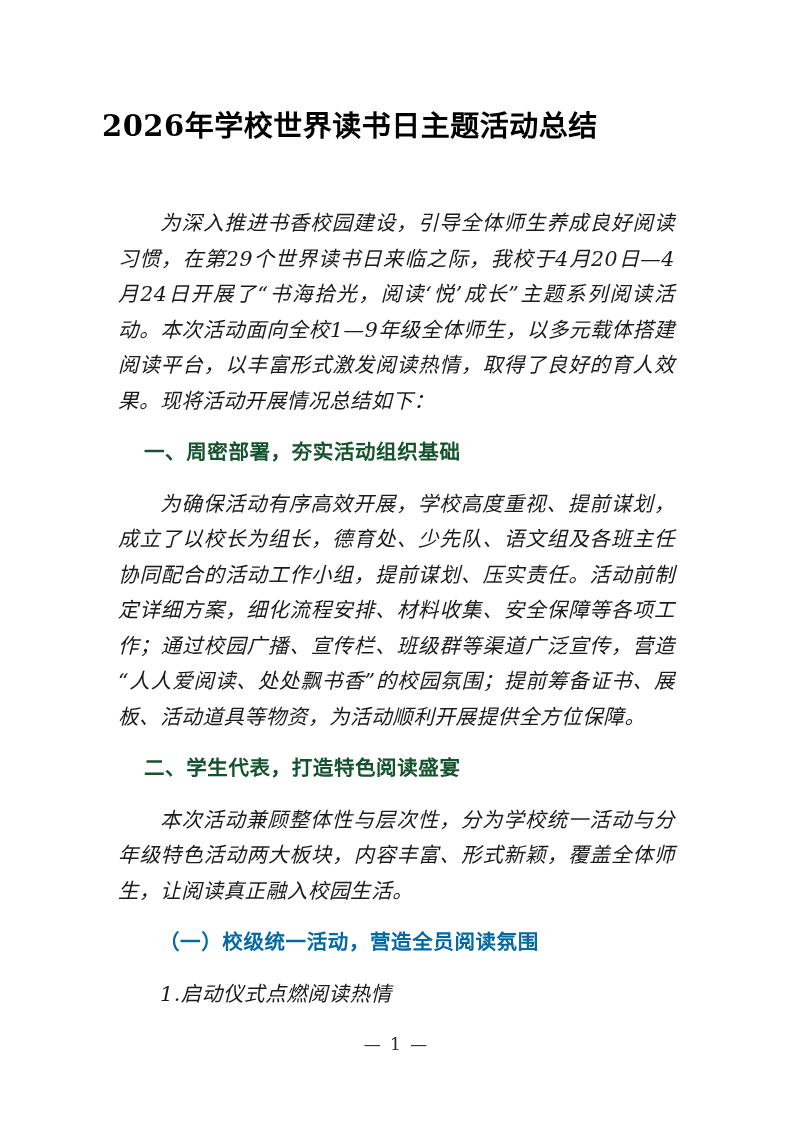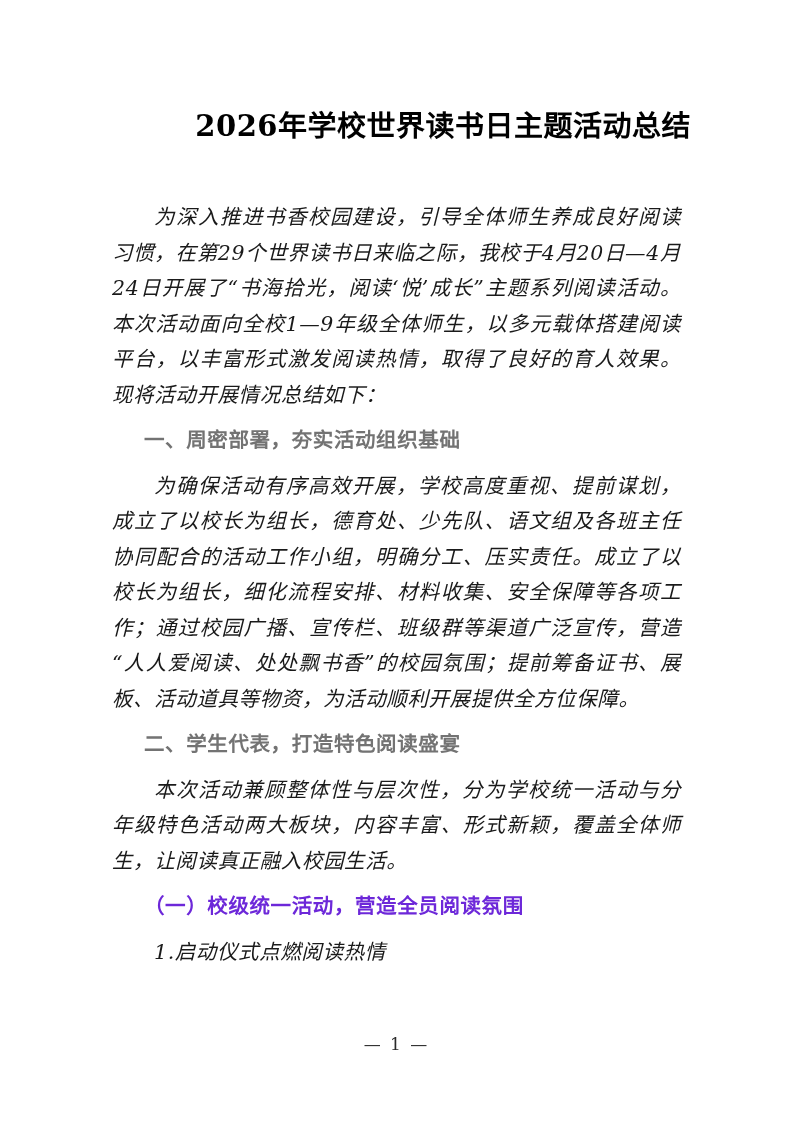--- a/index.html
+++ b/index.html
@@ -25,70 +25,70 @@
     top: 0;
     width: 589px;
   }
 
   
   .doc-title {
     font-family: "DejaVu Serif", "Liberation Serif", serif;
     font-weight: bold;
     font-size: 29px;
     line-height: 40px;
-    text-align: right;
+    text-align: left;
     color: #000000;
     margin: 0;
     padding-top: 106px;
     letter-spacing: 0.5px;
     white-space: nowrap;
   }
 
   
   .body-block {
     padding-top: 44px;
   }
 
   p.para {
     font-family: "DejaVu Serif", "Liberation Serif", serif;
     font-size: 20.5px;
     line-height: 35.5px;
     color: #1a1a1a;
-    margin: 10px;
+    margin: 16px;
     text-align: justify;
     text-justify: inter-ideograph;
     letter-spacing: 0.6px;
     font-style: italic;
     -webkit-font-smoothing: antialiased;
   }
 
   p.indent {
     text-indent: 42px;
   }
 
   p.heading {
     font-family: "DejaVu Sans", "Liberation Sans", sans-serif;
     font-size: 20.5px;
     line-height: 35.5px;
     font-weight: bold;
     font-style: normal;
-    color: #737373;
+    color: #14532d;
     margin: 0;
     text-indent: 42px;
     letter-spacing: 0.6px;
   }
 
   p.subheading {
     font-family: "DejaVu Sans", "Liberation Sans", sans-serif;
     font-size: 20.5px;
     line-height: 35.5px;
     font-weight: bold;
     font-style: normal;
-    color: #6d28d9;
-    margin: 0;
+    color: #0369a1;
+    margin: 15px;
     text-indent: 42px;
     letter-spacing: 0.6px;
   }
 
   
   .footer {
     position: absolute;
     left: 0;
     right: 0;
     top: 1034px;
@@ -107,21 +107,21 @@
   <div class="content">
 
     <h1 class="doc-title">2026年学校世界读书日主题活动总结</h1>
 
     <div class="body-block">
 
       <p class="para indent">为深入推进书香校园建设，引导全体师生养成良好阅读习惯，在第29个世界读书日来临之际，我校于4月20日—4月24日开展了“书海拾光，阅读‘悦’成长”主题系列阅读活动。本次活动面向全校1—9年级全体师生，以多元载体搭建阅读平台，以丰富形式激发阅读热情，取得了良好的育人效果。现将活动开展情况总结如下：</p>
 
       <p class="heading">一、周密部署，夯实活动组织基础</p>
 
-      <p class="para indent">为确保活动有序高效开展，学校高度重视、提前谋划，成立了以校长为组长，德育处、少先队、语文组及各班主任协同配合的活动工作小组，明确分工、压实责任。成立了以校长为组长，细化流程安排、材料收集、安全保障等各项工作；通过校园广播、宣传栏、班级群等渠道广泛宣传，营造“人人爱阅读、处处飘书香”的校园氛围；提前筹备证书、展板、活动道具等物资，为活动顺利开展提供全方位保障。</p>
+      <p class="para indent">为确保活动有序高效开展，学校高度重视、提前谋划，成立了以校长为组长，德育处、少先队、语文组及各班主任协同配合的活动工作小组，提前谋划、压实责任。活动前制定详细方案，细化流程安排、材料收集、安全保障等各项工作；通过校园广播、宣传栏、班级群等渠道广泛宣传，营造“人人爱阅读、处处飘书香”的校园氛围；提前筹备证书、展板、活动道具等物资，为活动顺利开展提供全方位保障。</p>
 
       <p class="heading">二、学生代表，打造特色阅读盛宴</p>
 
       <p class="para indent">本次活动兼顾整体性与层次性，分为学校统一活动与分年级特色活动两大板块，内容丰富、形式新颖，覆盖全体师生，让阅读真正融入校园生活。</p>
 
       <p class="subheading">（一）校级统一活动，营造全员阅读氛围</p>
 
       <p class="para indent">1.启动仪式点燃阅读热情</p>
 
 

